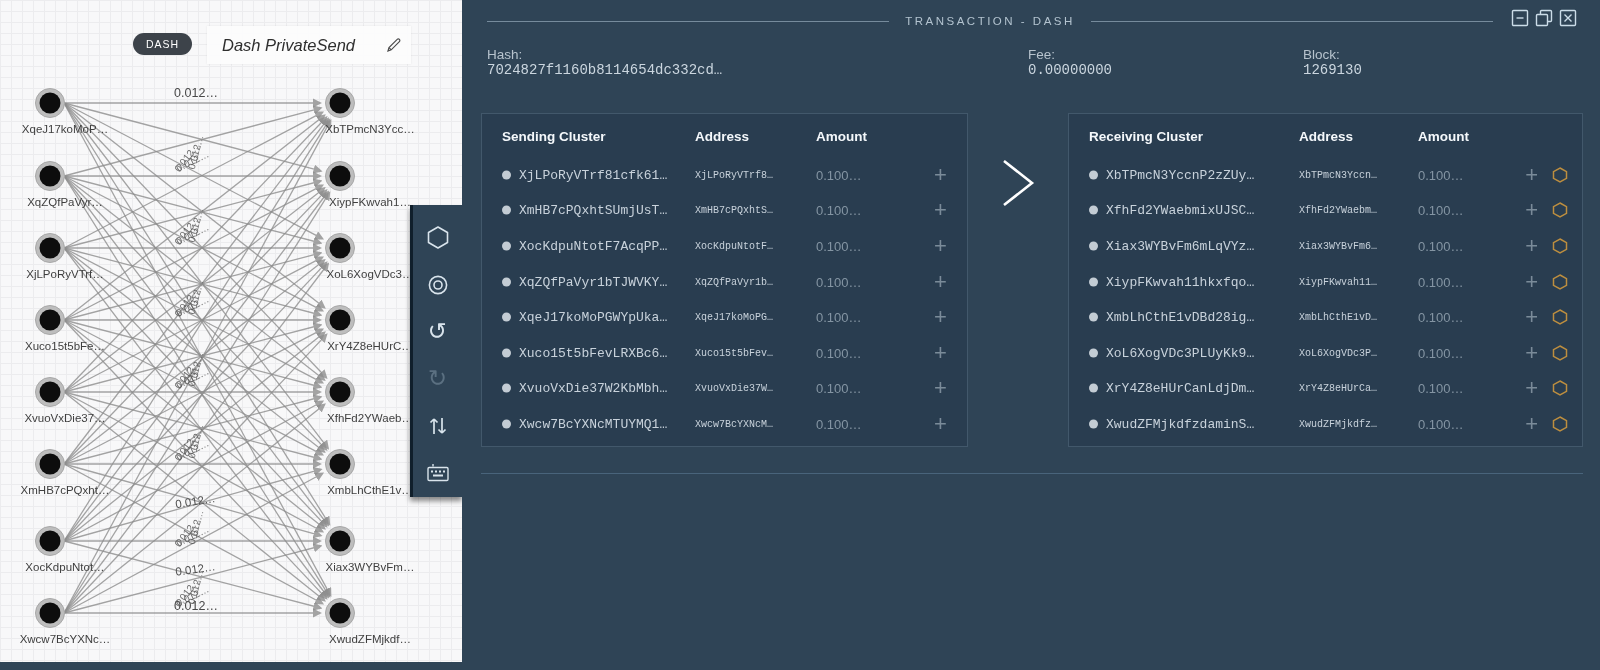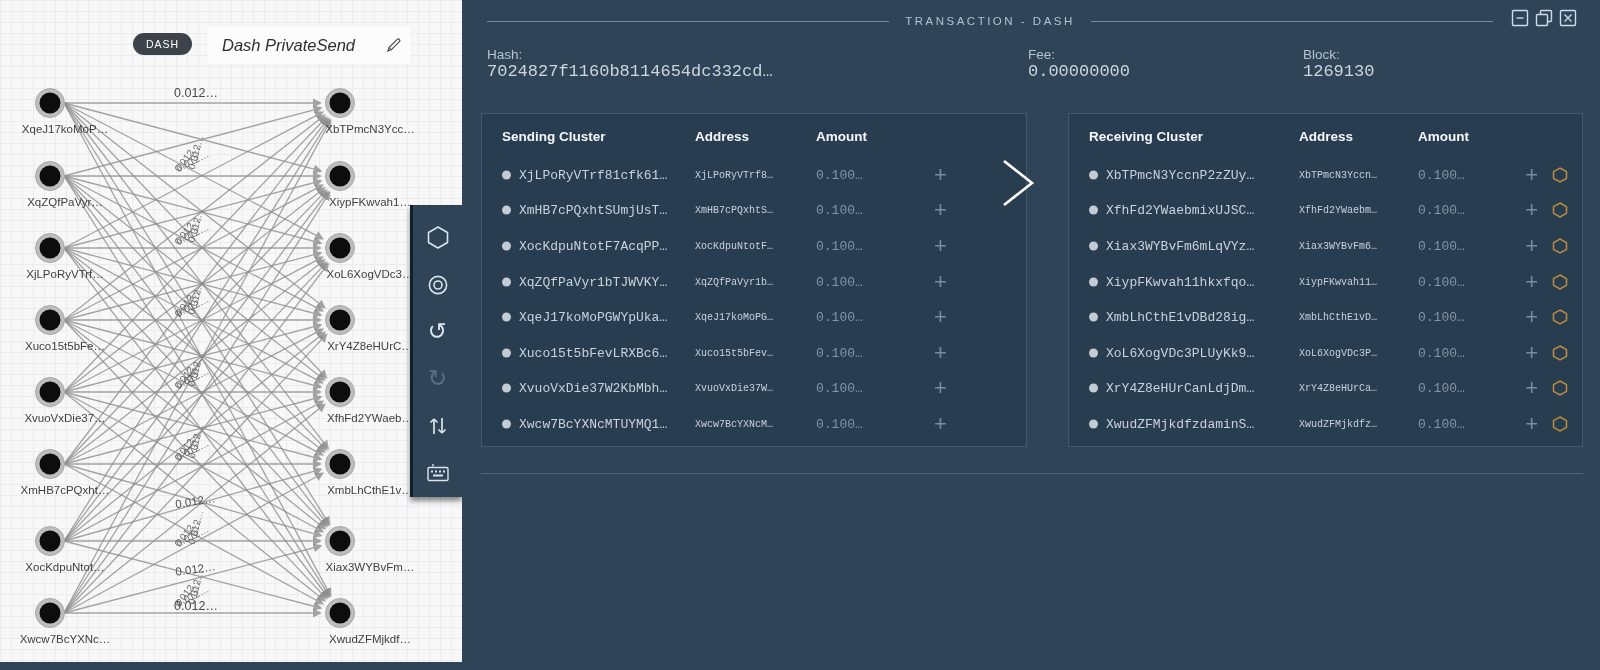--- a/index.html
+++ b/index.html
@@ -42,37 +42,37 @@
   #right-panel{position:absolute;left:462px;top:0;width:1138px;height:670px;background:#2f4456;}
   #panel-header{position:absolute;left:25px;top:12px;width:1006px;height:18px;
     display:flex;align-items:center;}
   .hline{flex:1;height:1px;background:#8298a8;opacity:.85;}
   #panel-title{margin:0 16px;font-size:11.5px;letter-spacing:2.5px;color:#b3c3cf;white-space:nowrap;}
   #win-icons{position:absolute;left:1049px;top:9px;display:flex;gap:6px;}
   .win-btn{width:18px;height:18px;cursor:pointer;display:block;}
 
   .info-block{position:absolute;top:47px;}
   .info-label{font-size:13.5px;color:#b7c3cd;margin-bottom:0;}
-  .info-value{font-size:17px;color:#cbd6df;font-family:"Liberation Mono",monospace;}
+  .info-value{font-size:14px;color:#cbd6df;font-family:"Liberation Mono",monospace;}
 
   .cluster-table{position:absolute;top:113px;height:334px;background:#293d50;
     border:1px solid #42586b;box-sizing:border-box;}
-  .cluster-table.sending{left:19px;width:546px;}
+  .cluster-table.sending{left:19px;width:487px;}
   .cluster-table.receiving{left:606px;width:515px;}
   .thead{position:relative;height:43px;}
   .th{position:absolute;top:15px;font-size:13.5px;font-weight:bold;color:#f4f8fb;}
   .sending .th.h0{left:20px;} .sending .th.h1{left:213px;} .sending .th.h2{left:334px;}
   .receiving .th.h0{left:20px;} .receiving .th.h1{left:230px;} .receiving .th.h2{left:349px;}
   .trow{position:relative;height:35.6px;cursor:pointer;}
   .trow span{position:absolute;top:50%;transform:translateY(-50%);white-space:nowrap;}
   .c-bullet{left:20px;width:9px;height:9px;border-radius:50%;background:#c3ccd4;}
   .c-cluster{left:37px;font-family:"Liberation Mono",monospace;font-size:13px;color:#c8d2db;}
   .c-addr{font-family:"Liberation Mono",monospace;font-size:10px;color:#c8d2db;}
   .sending .c-addr{left:213px;} .receiving .c-addr{left:230px;}
-  .c-amt{font-family:Liberation Mono, monospace;font-size:13px;color:#8495a3;}
+  .c-amt{font-family:Liberation Sans, sans-serif;font-size:13px;color:#8495a3;}
   .sending .c-amt{left:334px;} .receiving .c-amt{left:349px;}
   .c-plus{font-size:22px;font-weight:300;color:#7a8b99;line-height:1;cursor:pointer;}
   .sending .c-plus{left:452px;} .receiving .c-plus{right:44px;}
   .c-hex{right:14px;width:16px;height:17px;cursor:pointer;}
 
   #chevron{position:absolute;left:536px;top:156px;cursor:pointer;}
   #tables-divider{position:absolute;left:19px;top:473px;width:1102px;height:1px;
     background:#49647b;}
 </style>
 </head>

